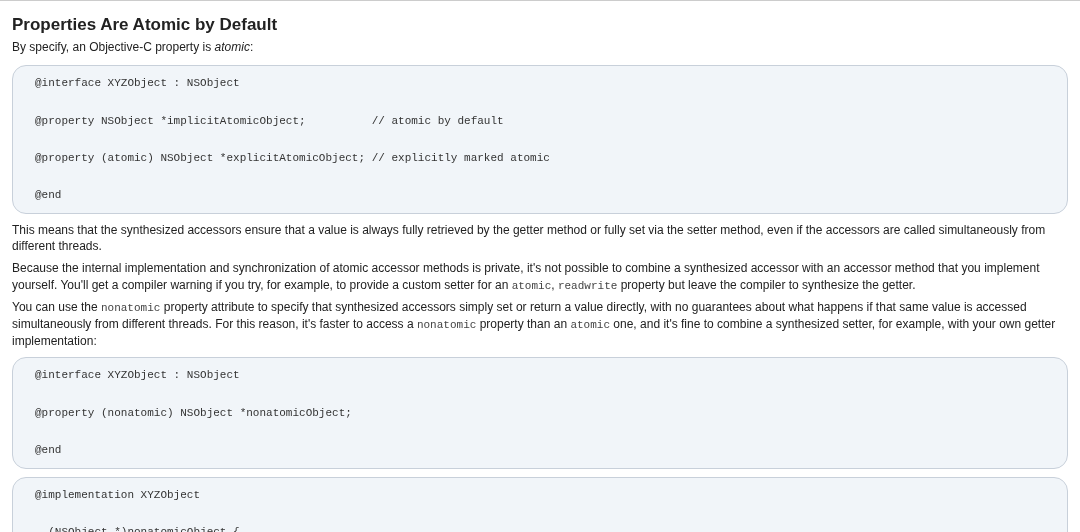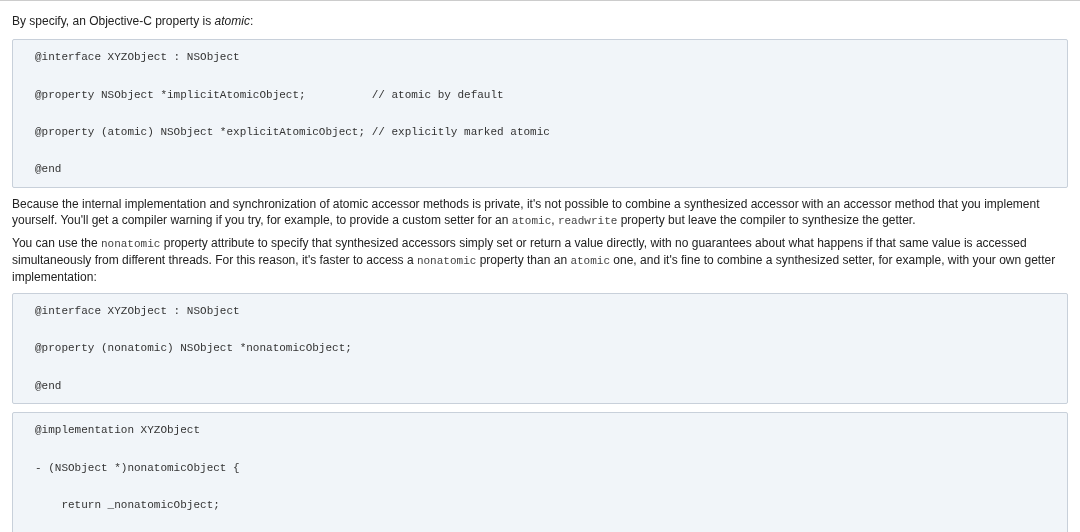--- a/index.html
+++ b/index.html
@@ -2,41 +2,43 @@
 <html><head>
 <meta charset="utf-8">
 <style>
 html,body{margin:0;padding:0;font-family:"Lucida Grande","Helvetica Neue",Helvetica,Arial,sans-serif;font-size:12px;color:#000;background:#fff}
 body{width:1080px;border-top:1px solid #ccc}
 .content{padding:10px 12px 12px 12px}
 h2{font-family:"Lucida Grande","Helvetica Neue",Helvetica,Arial,sans-serif;font-size:17px;font-weight:700;margin:4px 0 4px 0;color:#222}
 p{margin:6px 0;line-height:1.35;color:#222}
 p.tight{margin:2px 0 10px 0}
 .em{font-style:italic}
-pre.codebox{background:#f1f5f9;border:1px solid #c8d0da;border-radius:2px;padding:8px 20px 8px 22px;margin:8px 0;font-family:Menlo,Consolas,Monaco,"Courier New",monospace;font-size:11px;line-height:1.7;color:#333;white-space:pre}
+pre.codebox{background:#f1f5f9;border:1px solid #c8d0da;border-radius:14px;padding:8px 20px 8px 22px;margin:8px 0;font-family:Menlo,Consolas,Monaco,"Courier New",monospace;font-size:11px;line-height:1.7;color:#333;white-space:pre}
 code.inline{font-family:Menlo,Consolas,Monaco,"Courier New",monospace;font-size:11px;color:#444}
 </style>
 </head>
 <body>
 
 <div class="content">
 
+  <h2>Properties Are Atomic by Default</h2>
 
   <p class="tight">
     <span>By specify, an Objective-C property is </span><span class="em">atomic</span><span>:</span>
   </p>
 
   <pre class="codebox">@interface XYZObject : NSObject
 
 @property NSObject *implicitAtomicObject;          // atomic by default
 
 @property (atomic) NSObject *explicitAtomicObject; // explicitly marked atomic
 
 @end</pre>
 
+  <p>This means that the synthesized accessors ensure that a value is always fully retrieved by the getter method or fully set via the setter method, even if the accessors are called simultaneously from different threads.</p>
 
   <p>
     <span>Because the internal implementation and synchronization of atomic accessor methods is private, it's not possible to combine a synthesized accessor with an accessor method that you implement yourself. You'll get a compiler warning if you try, for example, to provide a custom setter for an </span><code class="inline">atomic</code><span>, </span><code class="inline">readwrite</code><span> property but leave the compiler to synthesize the getter.</span>
   </p>
 
   <p>
     <span>You can use the </span><code class="inline">nonatomic</code><span> property attribute to specify that synthesized accessors simply set or return a value directly, with no guarantees about what happens if that same value is accessed simultaneously from different threads. For this reason, it's faster to access a </span><code class="inline">nonatomic</code><span> property than an </span><code class="inline">atomic</code><span> one, and it's fine to combine a synthesized setter, for example, with your own getter implementation:</span>
   </p>
 
   <pre class="codebox">@interface XYZObject : NSObject

